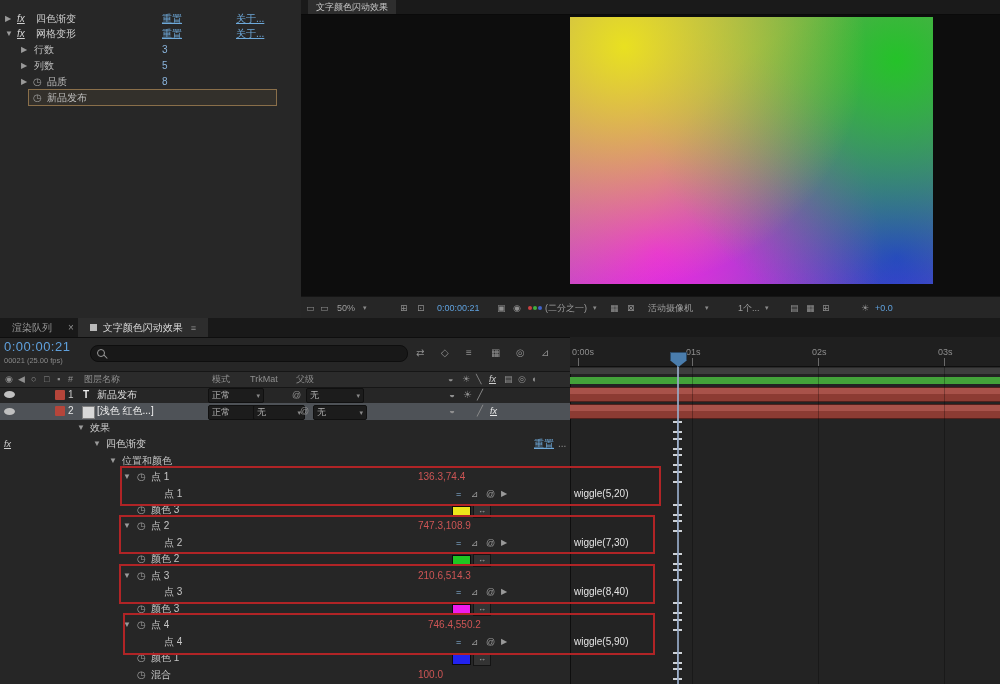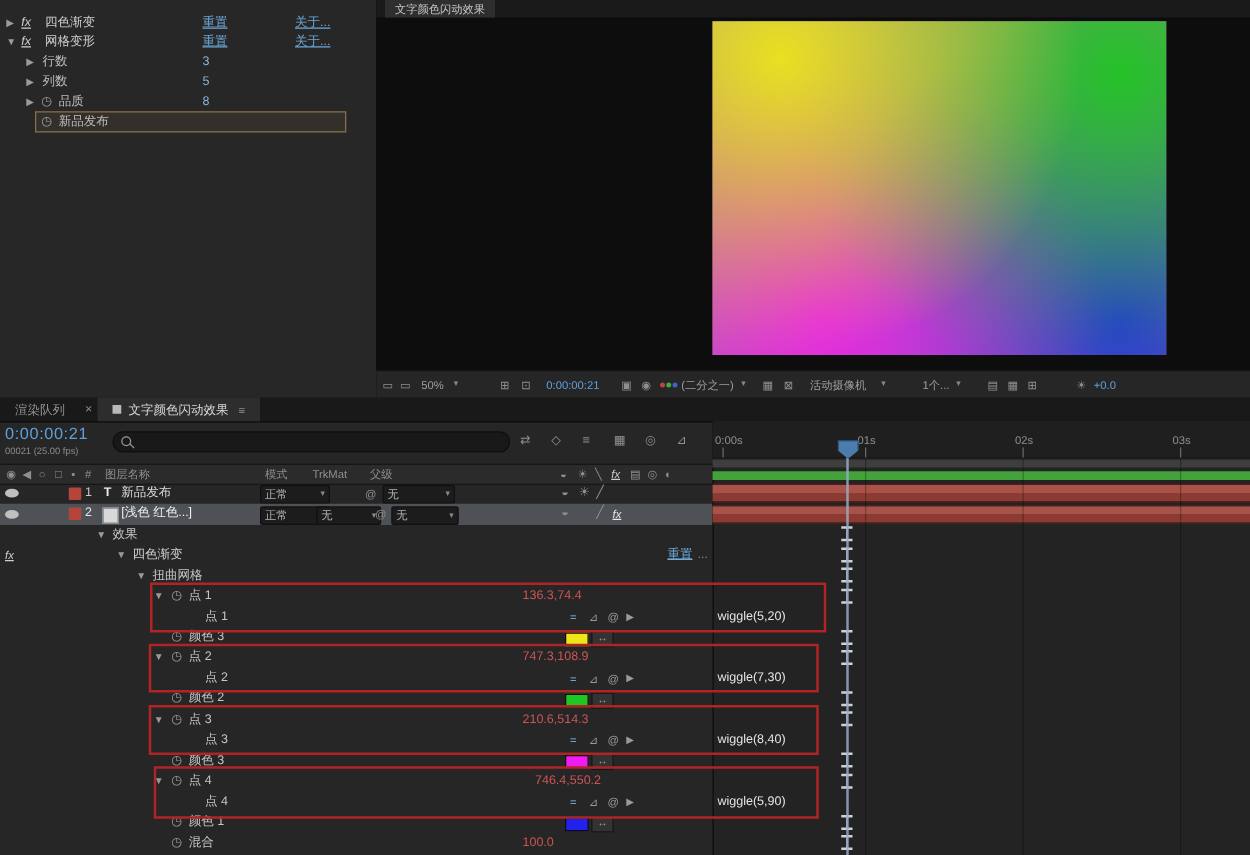--- a/index.html
+++ b/index.html
@@ -235,21 +235,21 @@
 <div class="trow" style="top:436px">
   <span class="abs fxb" style="left:4px;font-size:9px">fx</span>
   <span class="abs tw" style="left:93px">▼</span>
   <span class="abs" style="left:106px;color:#d2d2d2">四色渐变</span>
   <span class="abs link" style="left:534px">重置</span>
   <span class="abs glyph" style="left:558px">...</span>
 </div>
 
 <div class="trow" style="top:452.5px">
   <span class="abs tw" style="left:109px">▼</span>
-  <span class="abs t-lbl" style="left:122px">扭曲网格</span>
+  <span class="abs t-lbl" style="left:122px">位置和颜色</span>
 </div>
 
 <div class="trow" style="top:469px">
   <span class="abs tw" style="left:123px">▼</span>
   <span class="abs swi" style="left:137px">◷</span>
   <span class="abs t-lbl" style="left:151px">点 1</span>
   <span class="abs redval" style="left:418px">136.3,74.4</span>
 </div>
 <div class="trow" style="top:485.5px">
   <span class="abs t-lbl" style="left:164px">点 1</span>

